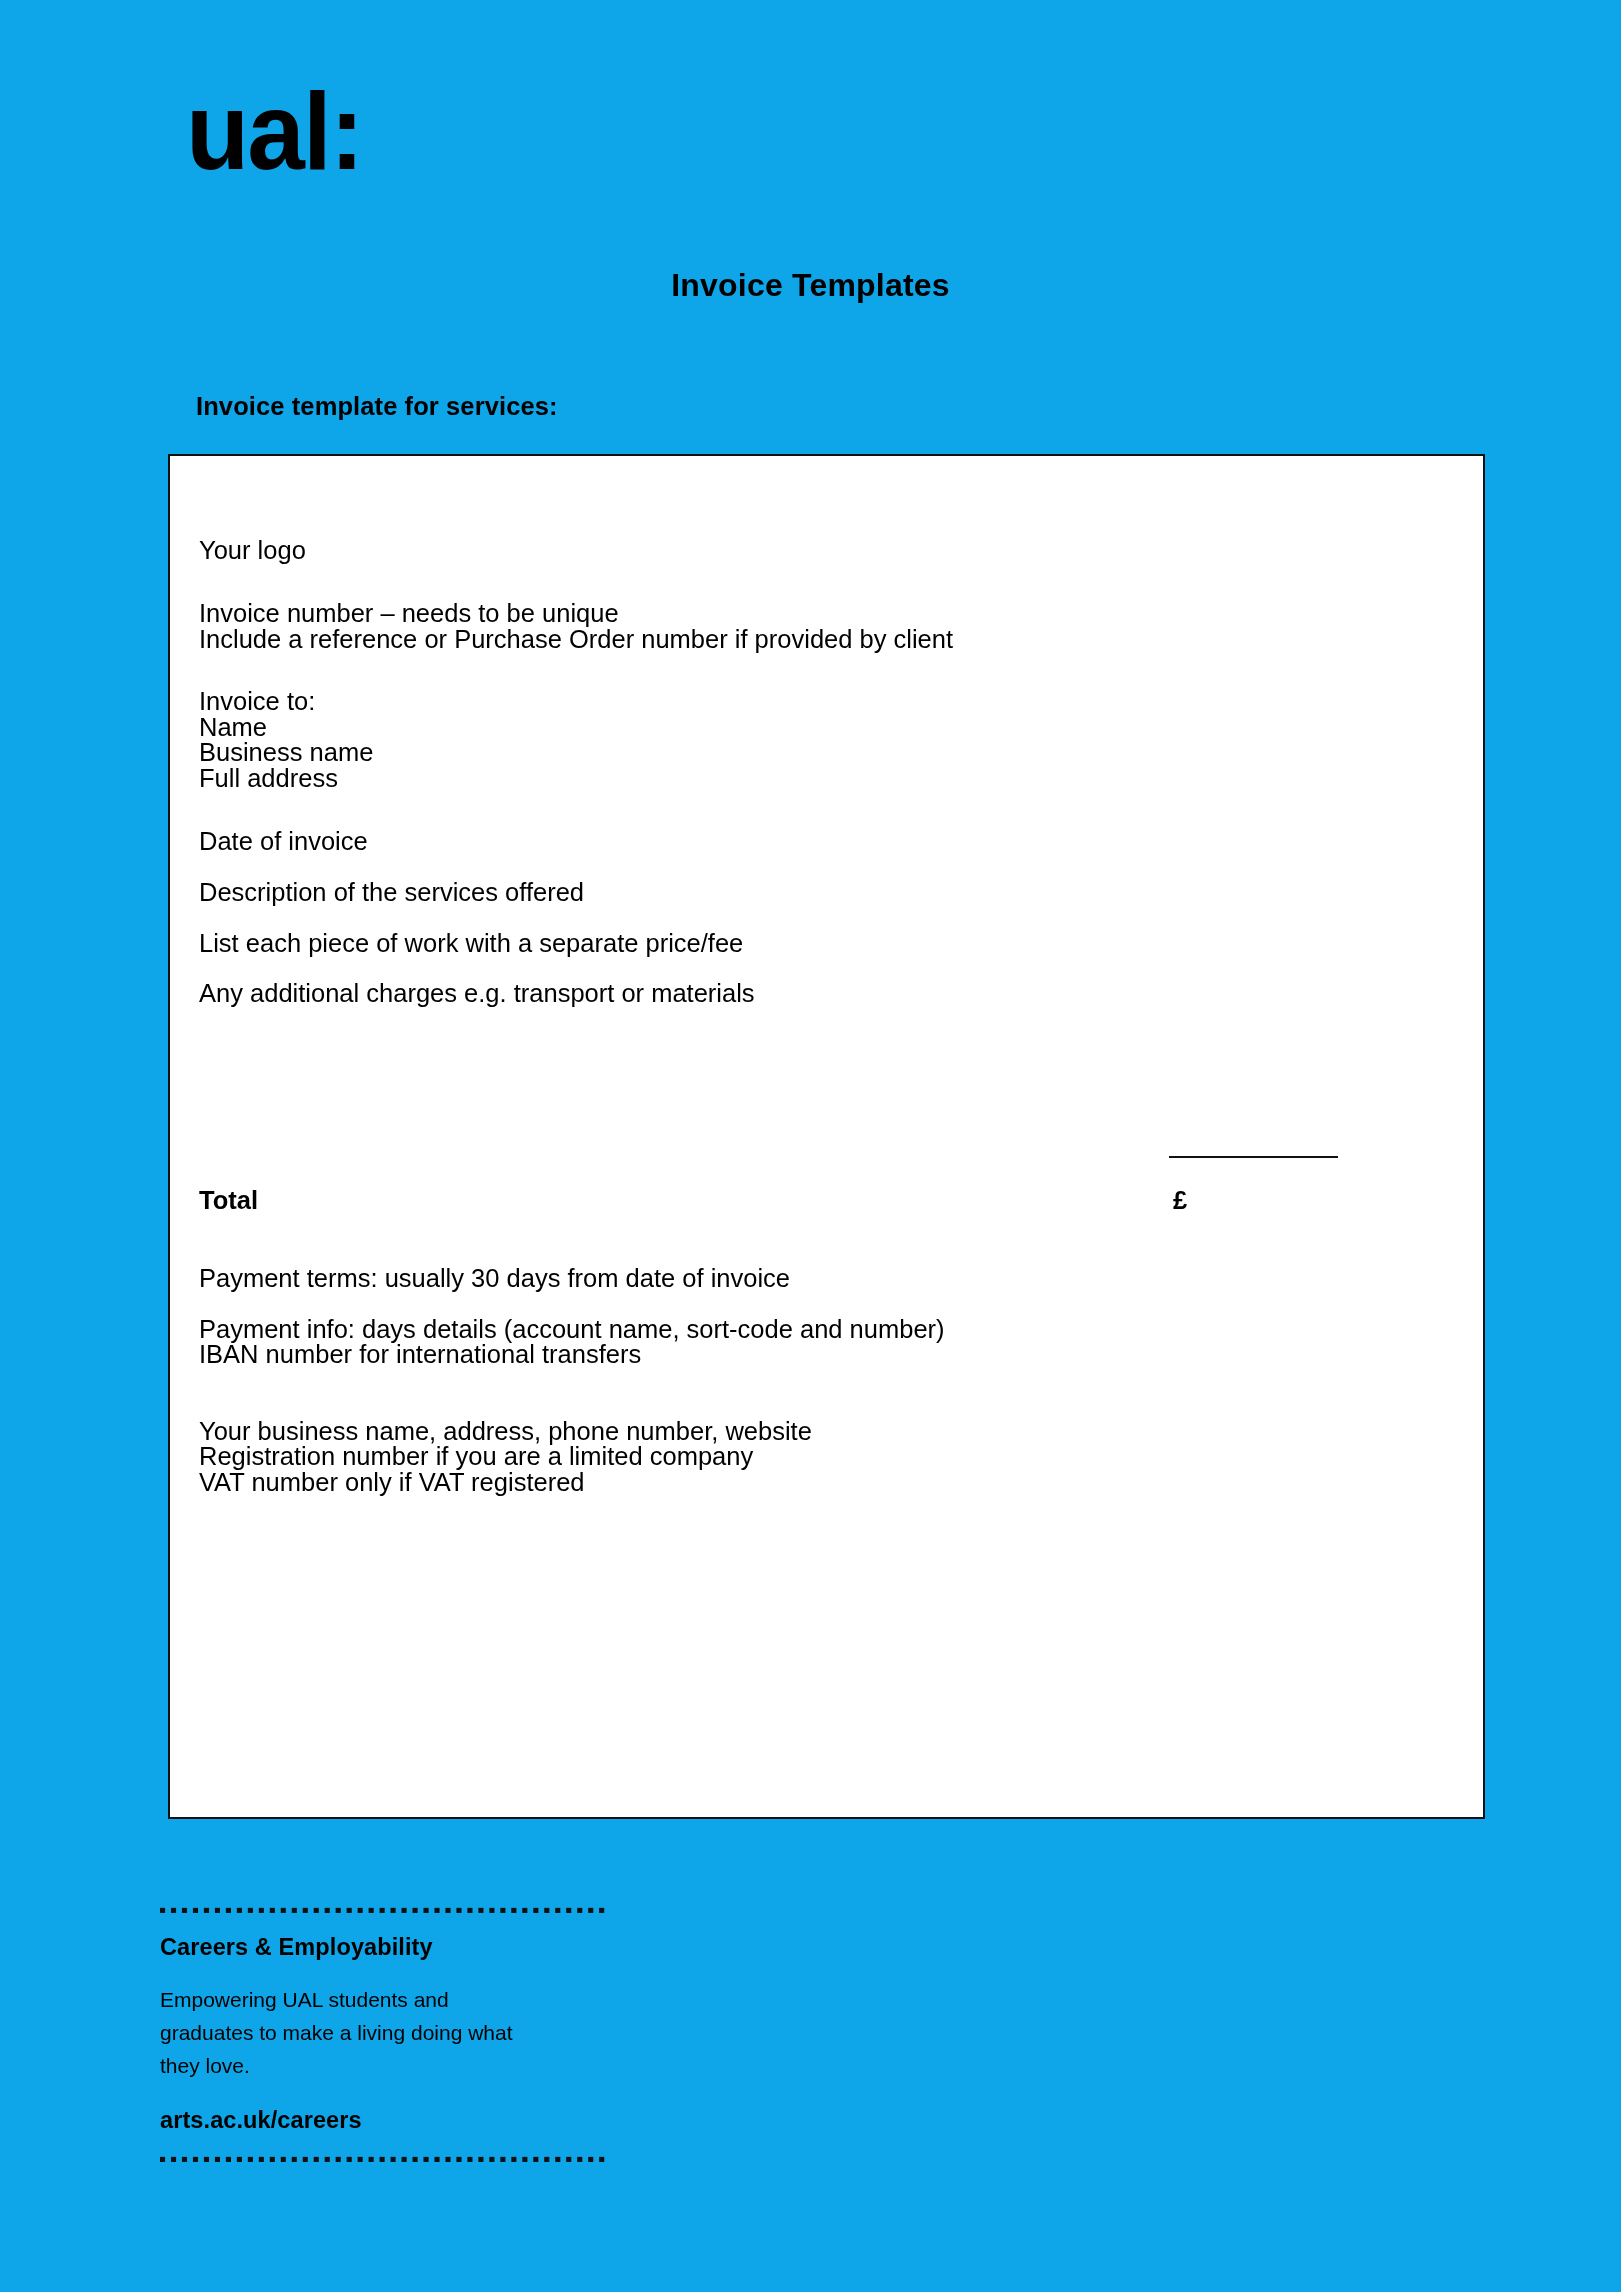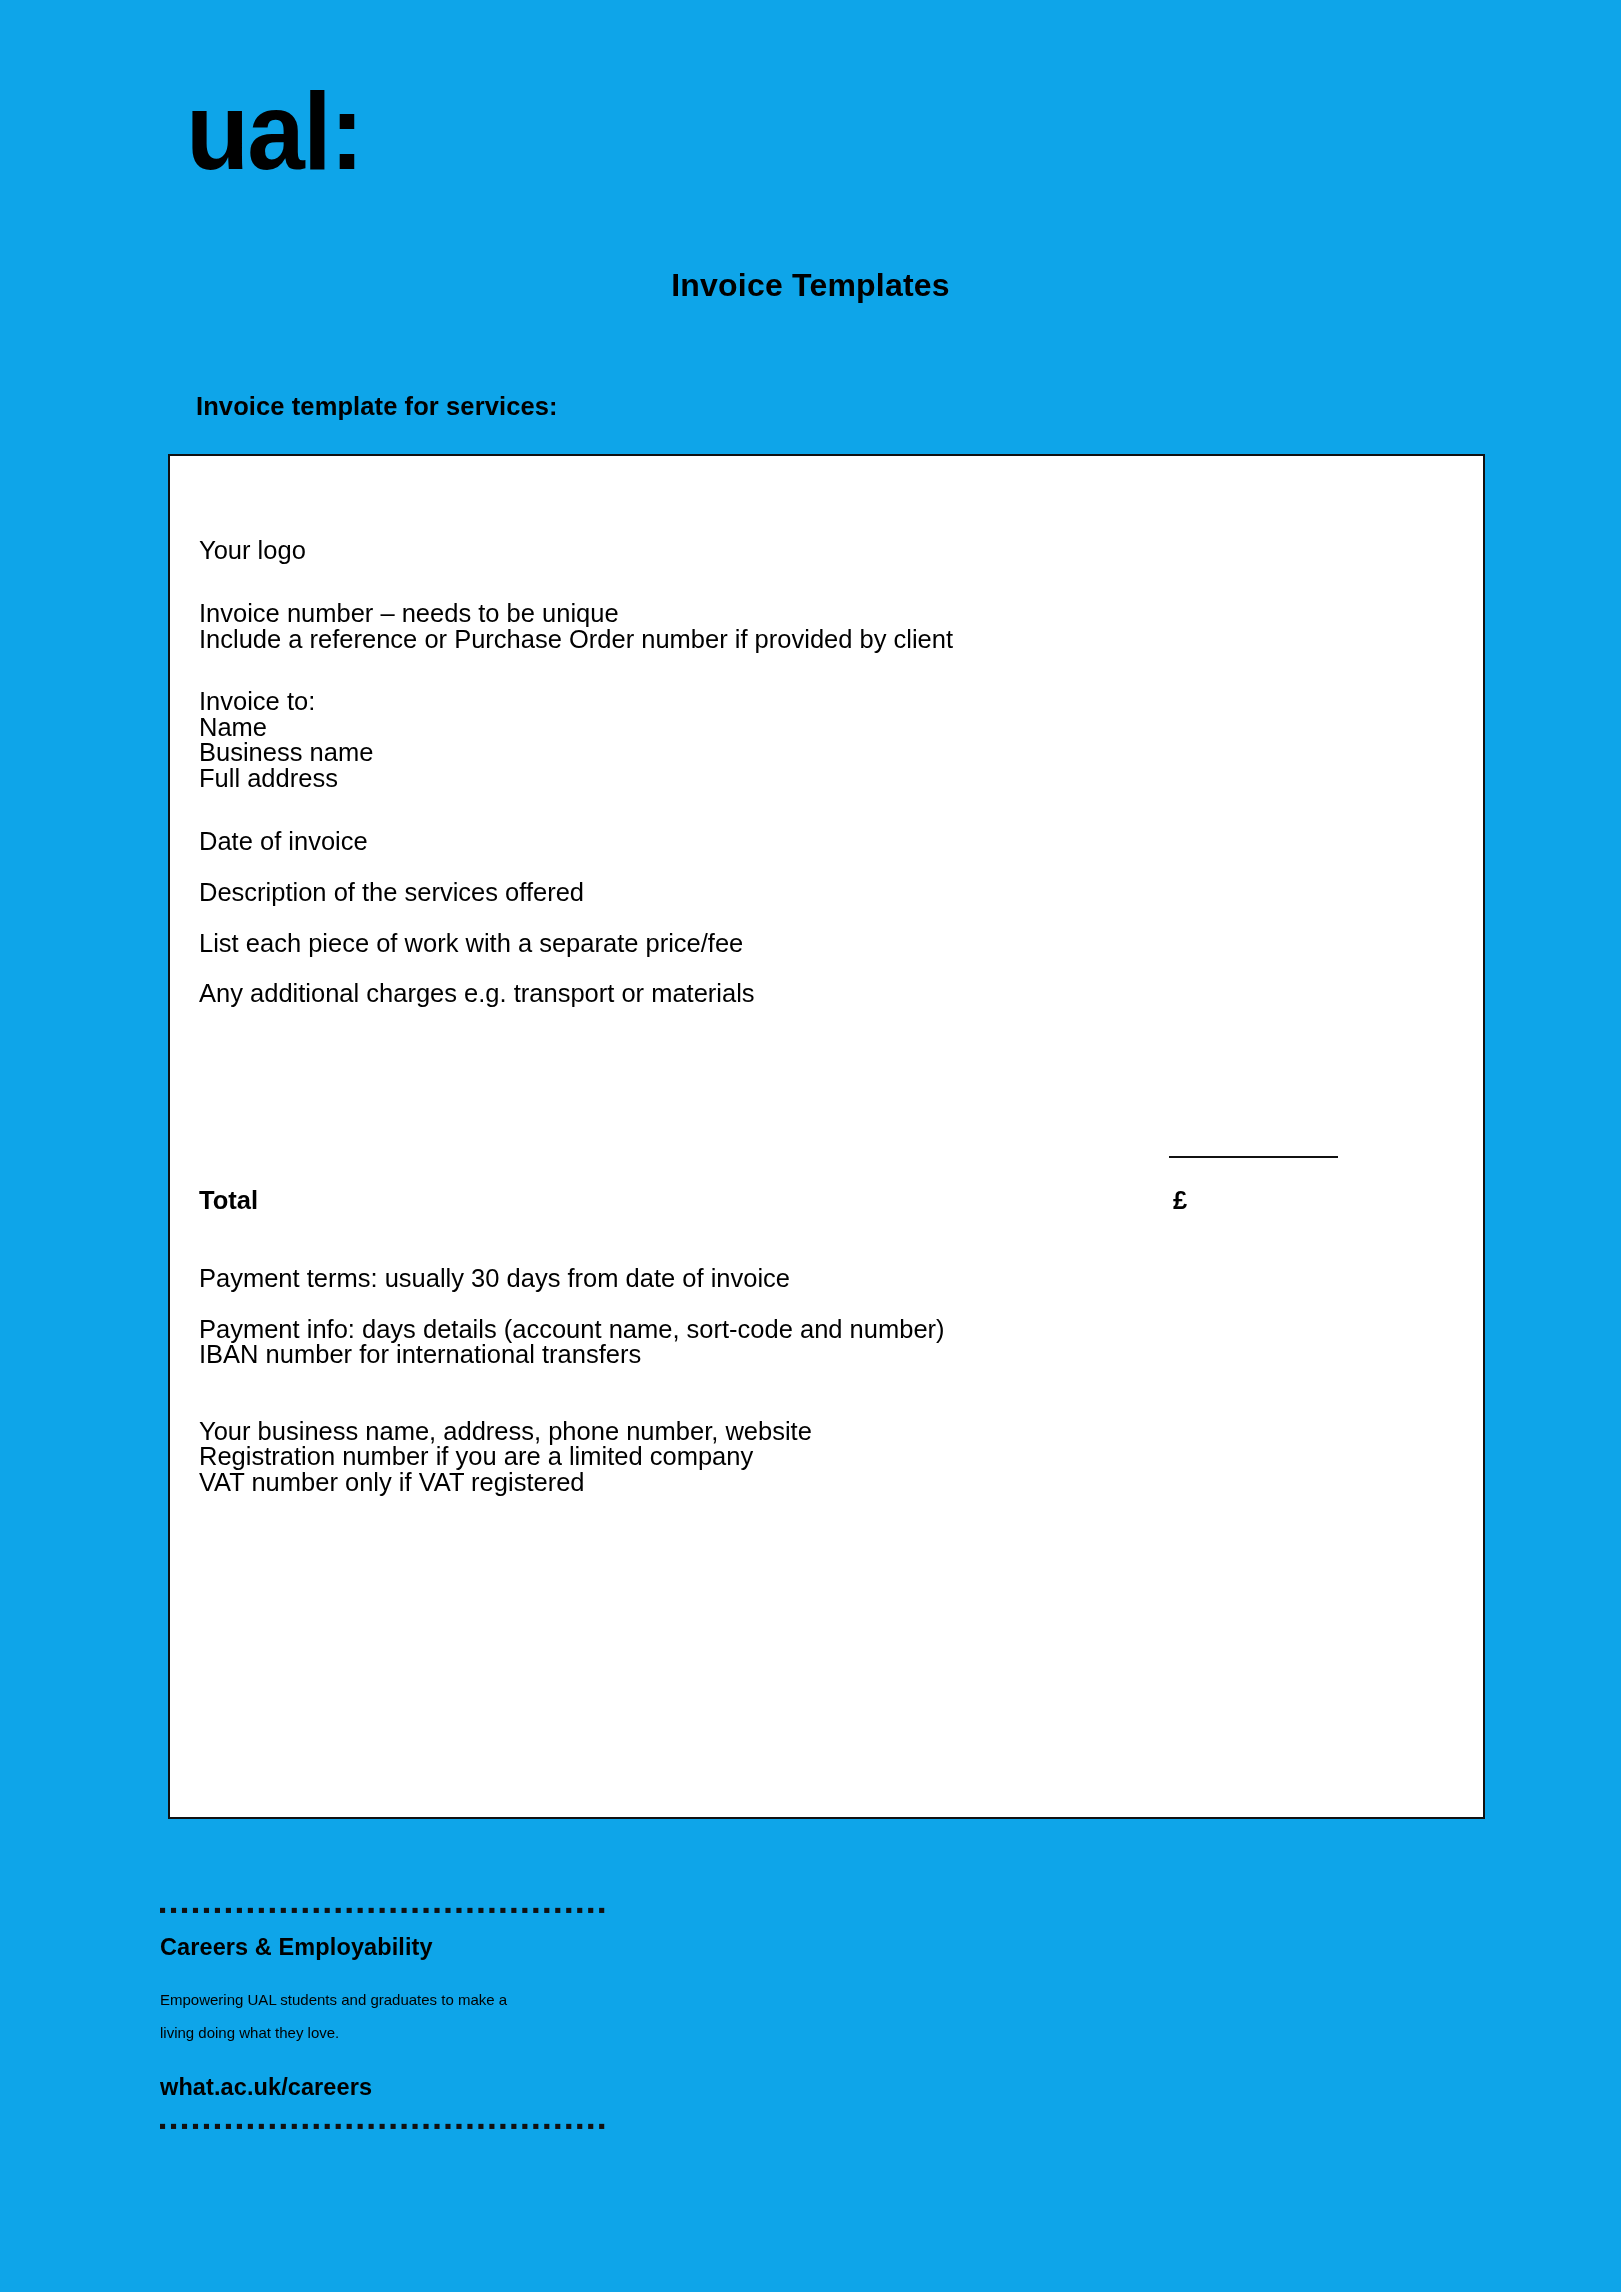--- a/index.html
+++ b/index.html
@@ -116,21 +116,21 @@
     display: block;
   }
   .footer-heading {
     margin-top: 13.7px;
     font-size: 23.5px;
     font-weight: 700;
     letter-spacing: 0.1px;
   }
   .footer-body {
     margin-top: 21.6px;
-    font-size: 15px;
+    font-size: 21px;
     line-height: 33px;
     font-weight: 400;
     width: 372px;
   }
   .footer-url {
     margin-top: 25.5px;
     font-size: 23.5px;
     font-weight: 700;
     letter-spacing: 0.1px;
   }
@@ -218,21 +218,21 @@
           <rect x="425.60" y="7" width="5.2" height="5.2"></rect>
           <rect x="436.80" y="7" width="5.2" height="5.2"></rect>
           <rect x="448.00" y="7" width="5.2" height="5.2"></rect>
         </g>
     </svg>
 
     <div class="footer-heading">Careers &amp; Employability</div>
 
     <div class="footer-body">Empowering UAL students and graduates to make a living doing what they love.</div>
 
-    <div class="footer-url">what.ac.uk/careers</div>
+    <div class="footer-url">arts.ac.uk/careers</div>
 
     <svg class="dot-rule dot-rule-bottom" viewBox="0 0 455 20" preserveAspectRatio="none">
       <g fill="#111111" id="dots-bottom">
           <rect x="0.00" y="7" width="5.2" height="5.2"></rect>
           <rect x="11.20" y="7" width="5.2" height="5.2"></rect>
           <rect x="22.40" y="7" width="5.2" height="5.2"></rect>
           <rect x="33.60" y="7" width="5.2" height="5.2"></rect>
           <rect x="44.80" y="7" width="5.2" height="5.2"></rect>
           <rect x="56.00" y="7" width="5.2" height="5.2"></rect>
           <rect x="67.20" y="7" width="5.2" height="5.2"></rect>

